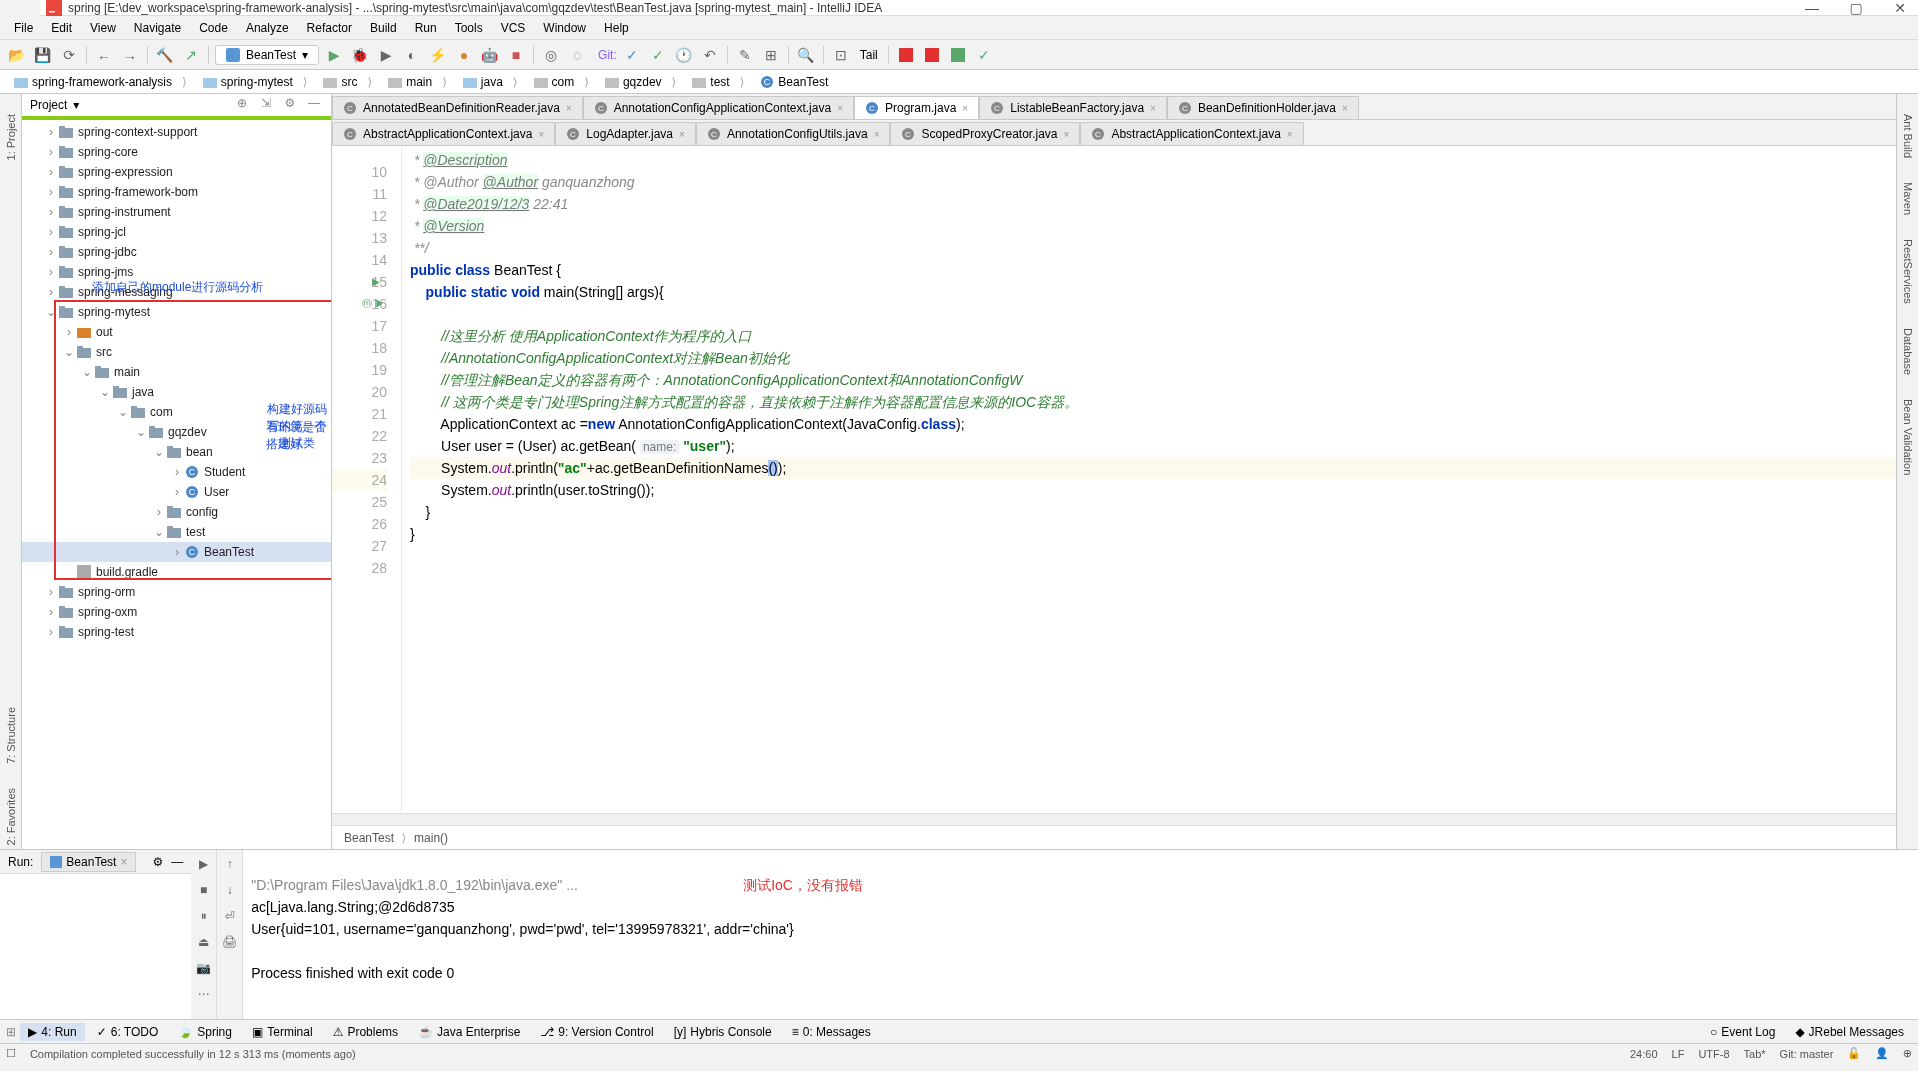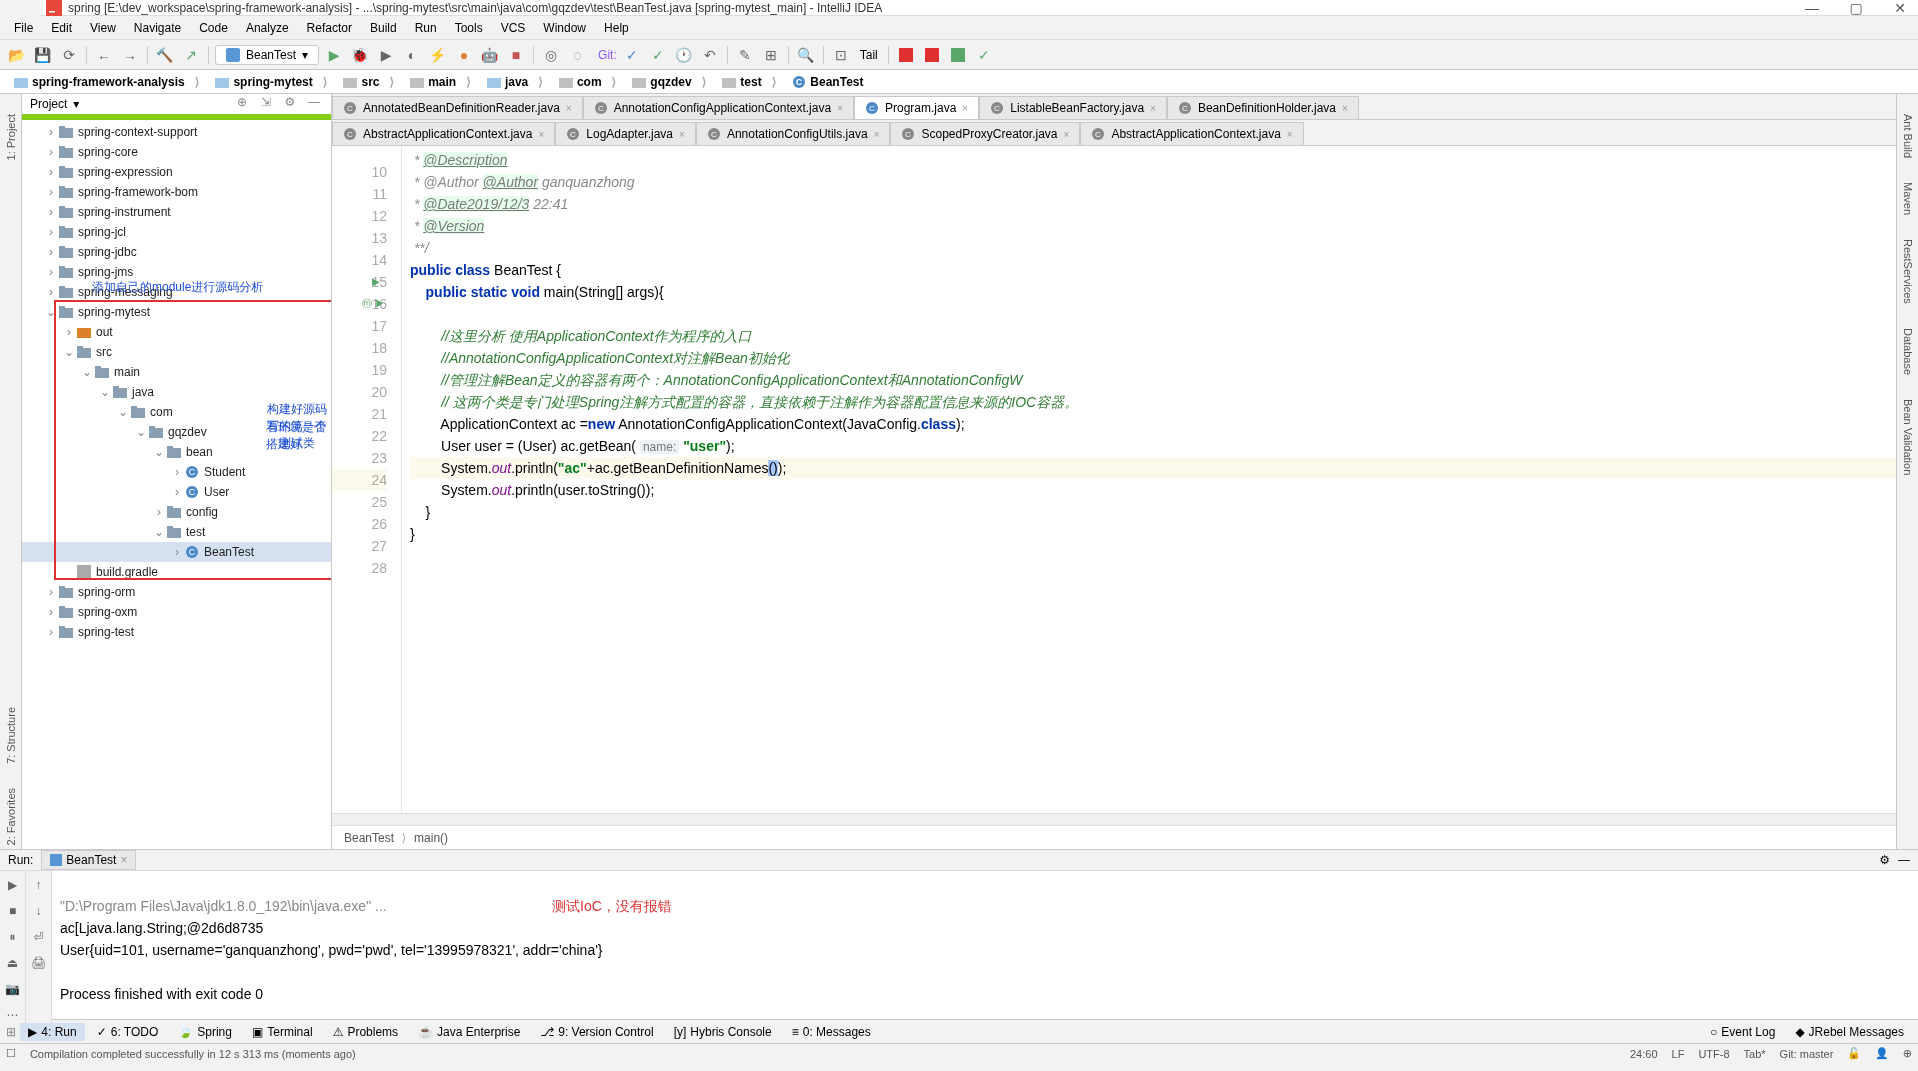--- a/index.html
+++ b/index.html
@@ -21,39 +21,39 @@
     .tb-btn { width: 22px; height: 22px; display: inline-flex; align-items: center; justify-content: center; font-size: 14px; color: #666; cursor: default; }
     .tb-sep { width: 1px; height: 18px; background: #ccc; margin: 0 2px; }
     .run-config { display: flex; align-items: center; gap: 6px; padding: 2px 10px; border: 1px solid #ccc; background: #fff; border-radius: 3px; font-size: 12px; cursor: default; }
     .tb-green { color: #59a869; }
     .tb-red { color: #c75450; }
     .tb-blue { color: #4a88c7; }
     .tb-orange { color: #d9822b; }
     
     
     .breadcrumb { height: 24px; background: #fff; display: flex; align-items: center; padding: 0 6px; border-bottom: 1px solid #c9c9c9; font-size: 12px; }
-    .bc-item { padding: 1px 8px; cursor: default; display: flex; align-items: center; gap: 4px; position: relative; font-weight: bold; }
+    .bc-item { padding: 1px 8px; cursor: default; display: flex; align-items: center; gap: 4px; position: relative; }
     .bc-item::after { content: "⟩"; color: #aaa; margin-left: 6px; }
     .bc-item:last-child::after { content: ""; }
     .bc-folder { width: 14px; height: 12px; }
     
     
     .main-layout { display: flex; height: calc(100% - 24px - 24px - 30px - 24px - 24px - 170px - 20px); }
     
     
     .left-strip { width: 22px; background: #f2f2f2; border-right: 1px solid #c9c9c9; display: flex; flex-direction: column; gap: 16px; align-items: center; padding-top: 16px; }
     .left-strip-item { writing-mode: vertical-rl; transform: rotate(180deg); font-size: 11px; color: #555; cursor: default; padding: 4px 2px; }
     
     
     .right-strip { width: 22px; background: #f2f2f2; border-left: 1px solid #c9c9c9; display: flex; flex-direction: column; gap: 16px; align-items: center; padding-top: 16px; }
     .right-strip-item { writing-mode: vertical-rl; font-size: 11px; color: #555; cursor: default; padding: 4px 2px; }
     
     
     .project-panel { width: 310px; background: #fff; border-right: 1px solid #c9c9c9; display: flex; flex-direction: column; position: relative; }
-    .project-header { height: 26px; display: flex; align-items: center; padding: 0 8px; gap: 6px; border-bottom: 6px solid #84cc16; font-size: 12px; }
+    .project-header { height: 26px; display: flex; align-items: center; padding: 0 8px; gap: 6px; border-bottom: 4px solid #84cc16; font-size: 12px; }
     .project-header .spacer { flex: 1; }
     .project-header .hdr-btn { width: 18px; height: 18px; color: #888; cursor: default; text-align: center; }
     .project-tree { flex: 1; overflow: auto; padding: 2px 0; position: relative; }
     .tree-row { display: flex; align-items: center; height: 20px; padding-left: 4px; cursor: default; font-size: 12px; color: #222; white-space: nowrap; }
     .tree-row.selected { background: #d5e0f0; }
     .tree-toggle { width: 14px; text-align: center; color: #888; }
     .tree-icon { width: 16px; height: 14px; margin-right: 4px; display: inline-flex; align-items: center; justify-content: center; }
     .red-border { position: absolute; border: 2px solid #e03030; pointer-events: none; }
     .red-border.box1 { top: 180px; left: 32px; width: 280px; height: 280px; }
     .red-text { color: #1d4ed8; font-size: 12px; padding: 1px 0; position: absolute; }
@@ -84,21 +84,21 @@
     .sel { background: #a6c8ff; }
     .cn-comment { color: #2e7d32; font-style: italic; }
     
     .editor-breadcrumb { height: 24px; border-top: 1px solid #ddd; background: #fff; display: flex; align-items: center; padding: 0 12px; font-size: 12px; color: #555; gap: 8px; }
     .editor-breadcrumb span::after { content: " ⟩ "; color: #aaa; margin-left: 4px; }
     .editor-breadcrumb span:last-child::after { content: ""; }
     
     .editor-hscroll { height: 12px; background: #f0f0f0; border-top: 1px solid #ddd; }
     
     
-    .run-panel { height: 170px; border-top: 1px solid #c9c9c9; display: flex; flex-direction: column; background: #fff; }
+    .run-panel { height: 170px; border-top: 1px solid #c9c9c9; display: flex; flex-direction: row; background: #fff; }
     .run-header { height: 24px; background: #f2f2f2; display: flex; align-items: center; padding: 0 8px; gap: 8px; border-bottom: 1px solid #ddd; font-size: 12px; }
     .run-header .spacer { flex: 1; }
     .run-body { flex: 1; display: flex; }
     .run-toolbar { width: 26px; background: #f2f2f2; border-right: 1px solid #ddd; display: flex; flex-direction: column; align-items: center; gap: 6px; padding-top: 4px; }
     .run-toolbar2 { width: 26px; background: #f2f2f2; border-right: 1px solid #ddd; display: flex; flex-direction: column; align-items: center; gap: 6px; padding-top: 4px; }
     .run-tb-btn { width: 20px; height: 20px; display: flex; align-items: center; justify-content: center; font-size: 12px; color: #666; cursor: default; }
     .run-output { flex: 1; font-family: "Consolas", monospace; font-size: 14px; line-height: 22px; padding: 2px 8px; overflow: auto; white-space: pre; position: relative; }
     .run-output .gray-line { color: #888; }
     .run-output .red-ann { color: #e03030; position: absolute; }
     

